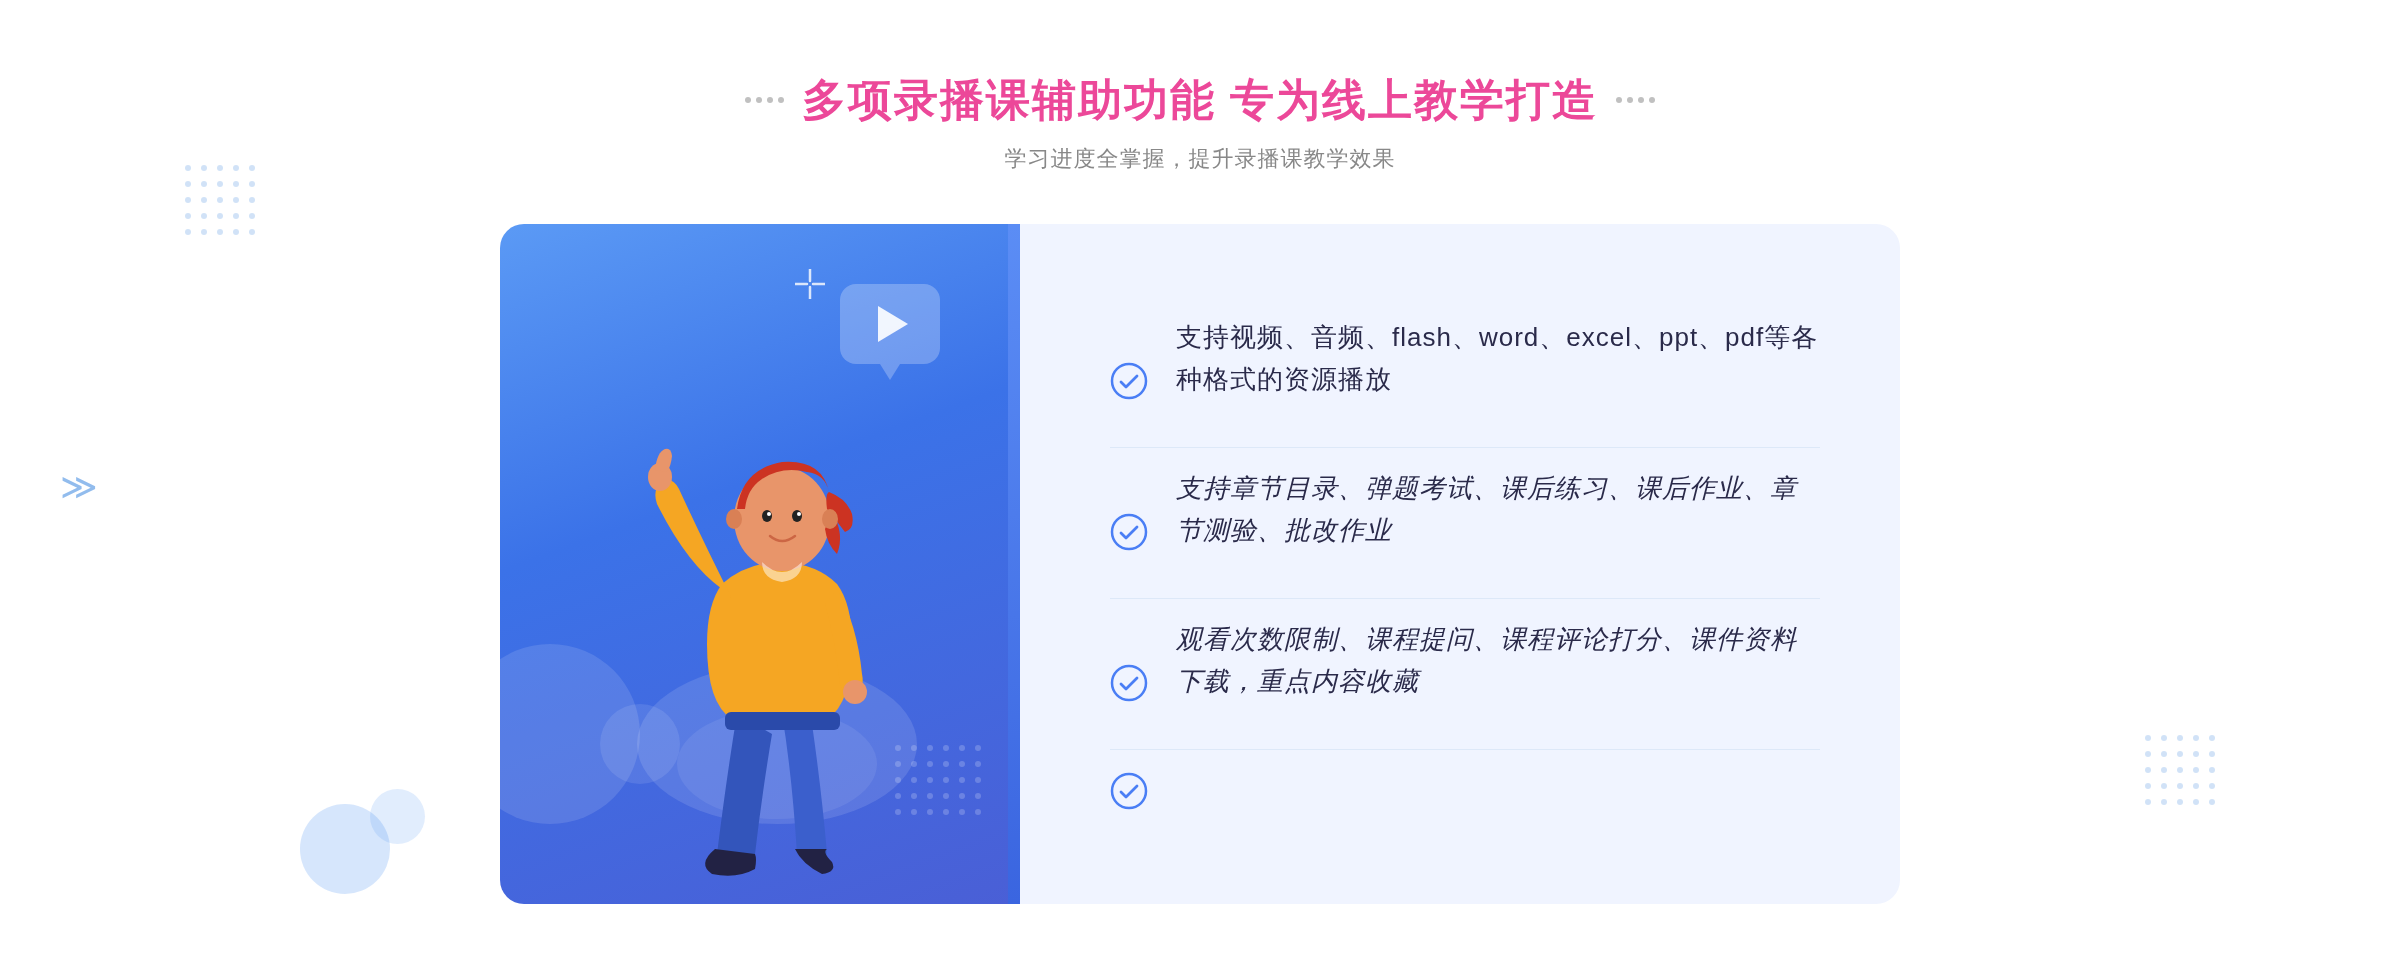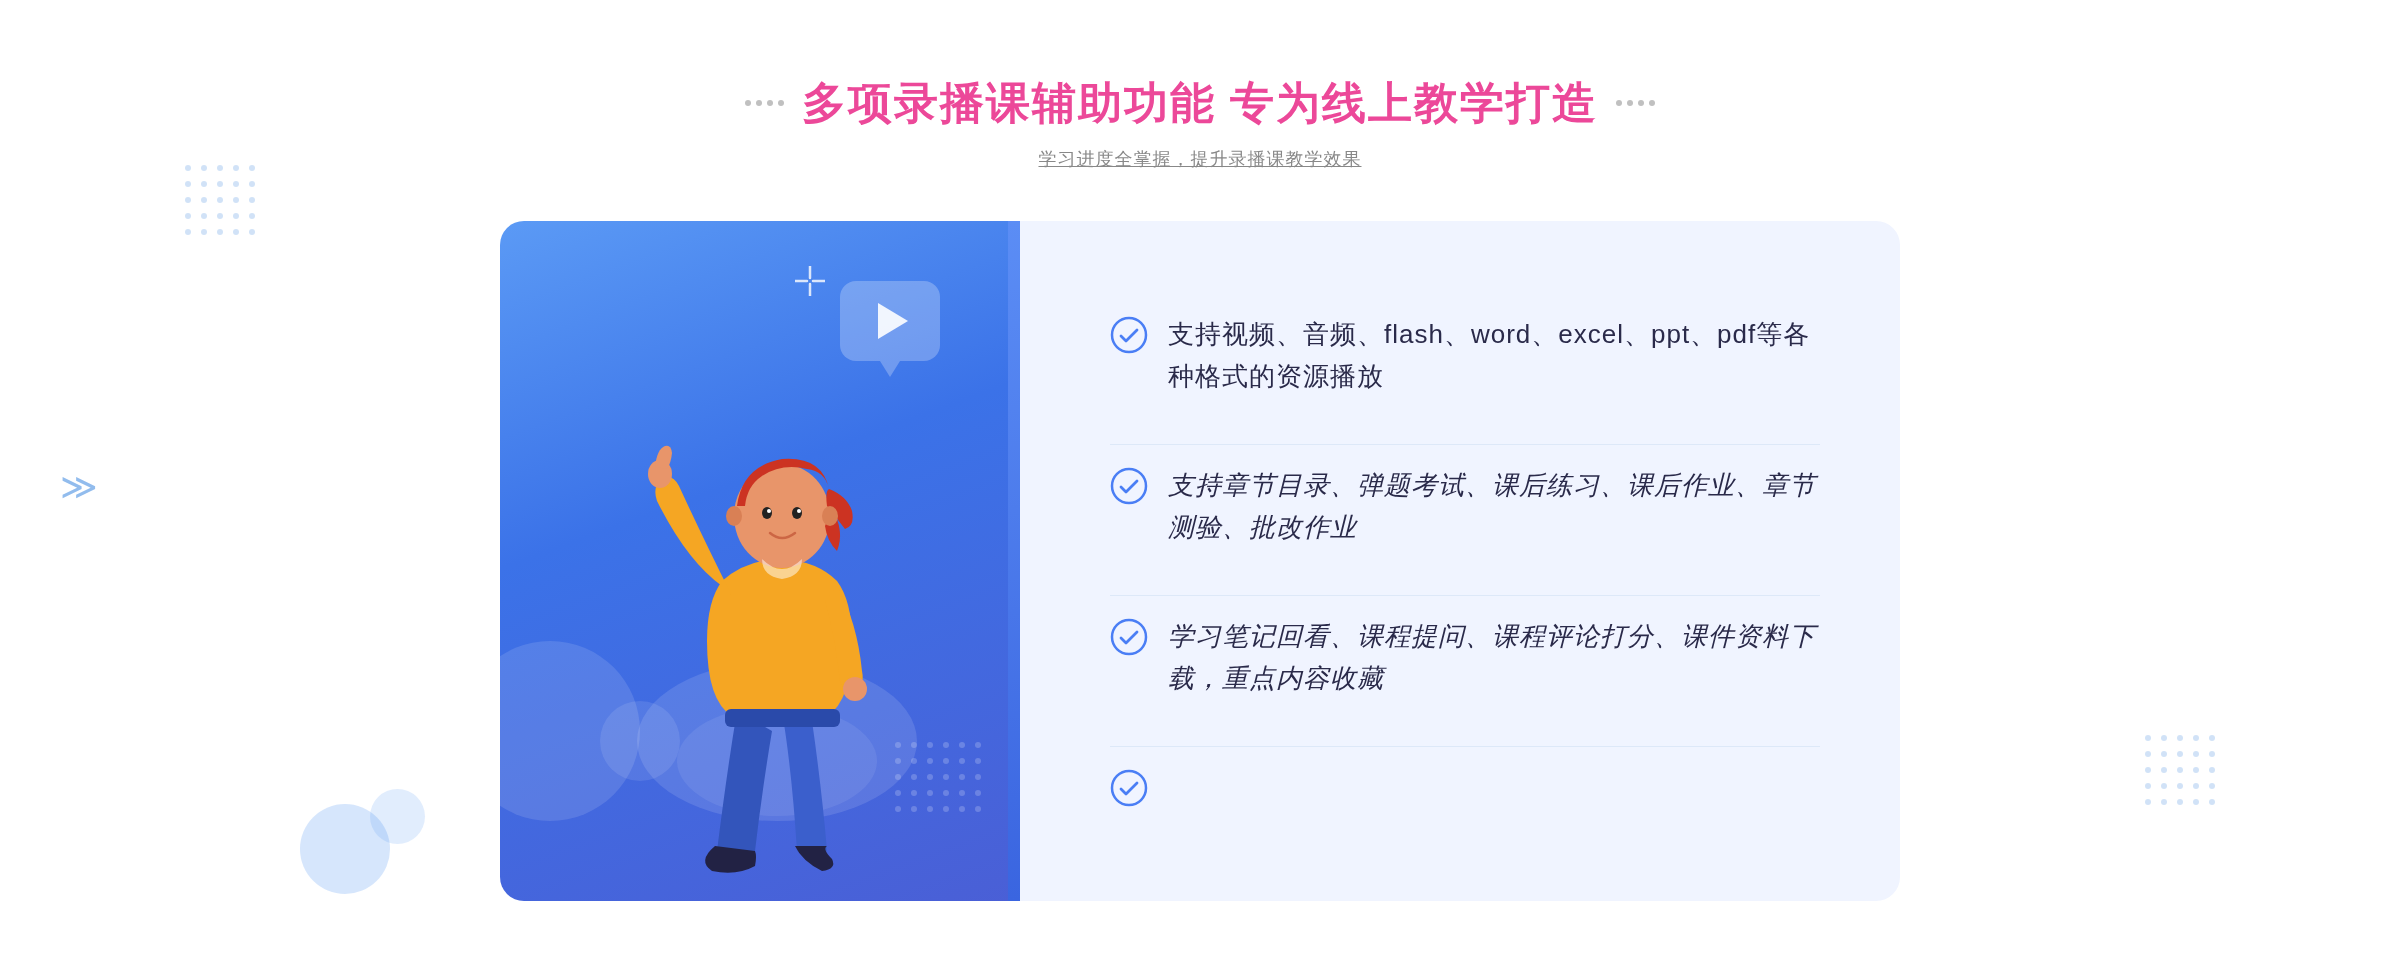--- a/index.html
+++ b/index.html
@@ -91,25 +91,24 @@
 
     .header-title {
       font-size: 44px;
       font-weight: 600;
       color: #ec4899;
       letter-spacing: 2px;
     }
 
     .header-subtitle {
       margin-top: 14px;
-      font-size: 18px;
+      font-size: 22px;
       color: #888;
       letter-spacing: 1px;
       font-weight: 400;
-      text-decoration: underline;
     }
 
     
     .main-content {
       display: flex;
       align-items: stretch;
       width: 1400px;
       position: relative;
       z-index: 2;
     }
@@ -222,22 +221,22 @@
       background: #f0f4ff;
       border-radius: 0 24px 24px 0;
       padding: 60px 80px 60px 90px;
       display: flex;
       flex-direction: column;
       justify-content: space-around;
     }
 
     .feature-item {
       display: flex;
-      align-items: flex-start;
-      gap: 20px;
+      align-items: flex-end;
+      gap: 28px;
       padding: 20px 0;
     }
 
     .feature-item + .feature-item {
       border-top: 1px solid #dde8f8;
       font-style: italic;
     }
 
     .check-icon {
       width: 38px;
@@ -500,21 +499,21 @@
           <path d="M11 20 L16 25 L27 14" stroke="#4a7ef5" stroke-width="2.8" fill="none" stroke-linecap="round" stroke-linejoin="round"></path>
         </svg>
         <span class="feature-text">支持章节目录、弹题考试、课后练习、课后作业、章节测验、批改作业</span>
       </div>
 
       <div class="feature-item">
         <svg class="check-icon" viewBox="0 0 38 38" xmlns="http://www.w3.org/2000/svg">
           <circle cx="19" cy="19" r="17" fill="none" stroke="#4a7ef5" stroke-width="2.5"></circle>
           <path d="M11 20 L16 25 L27 14" stroke="#4a7ef5" stroke-width="2.8" fill="none" stroke-linecap="round" stroke-linejoin="round"></path>
         </svg>
-        <span class="feature-text">学习笔记回看、课程提问、课程评论打分、课件资料下载，重点内容收藏</span>
+        <span class="feature-text">观看次数限制、课程提问、课程评论打分、课件资料下载，重点内容收藏</span>
       </div>
 
       <div class="feature-item">
         <svg class="check-icon" viewBox="0 0 38 38" xmlns="http://www.w3.org/2000/svg">
           <circle cx="19" cy="19" r="17" fill="none" stroke="#4a7ef5" stroke-width="2.5"></circle>
           <path d="M11 20 L16 25 L27 14" stroke="#4a7ef5" stroke-width="2.8" fill="none" stroke-linecap="round" stroke-linejoin="round"></path>
         </svg>
       </div>
 
     </div>

